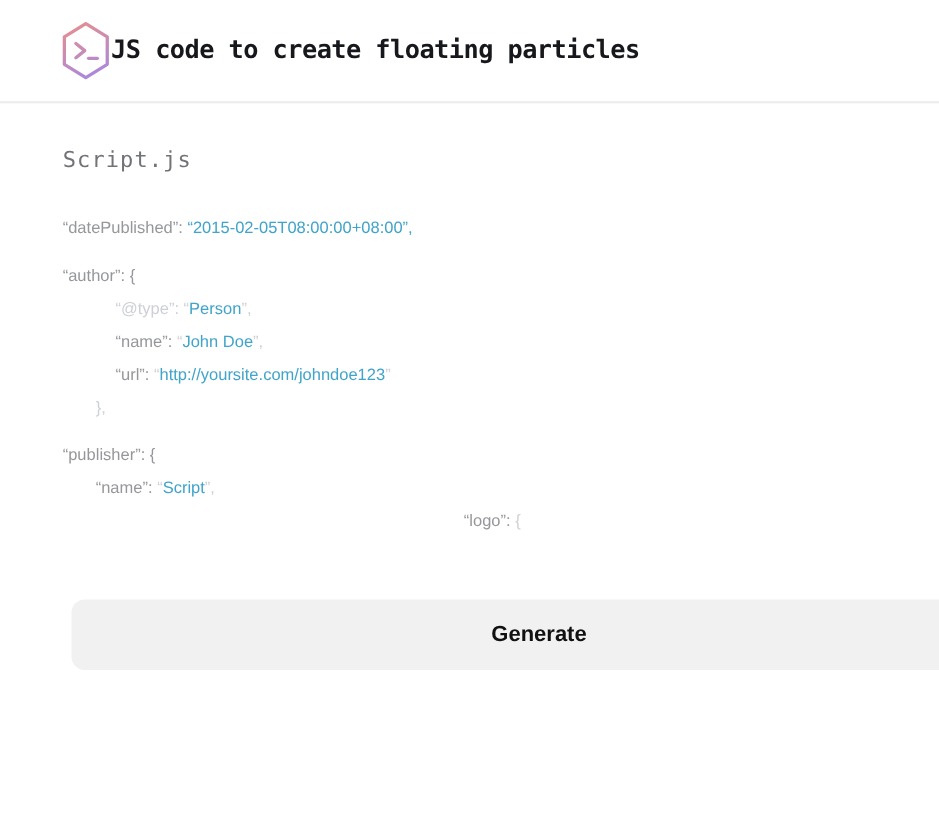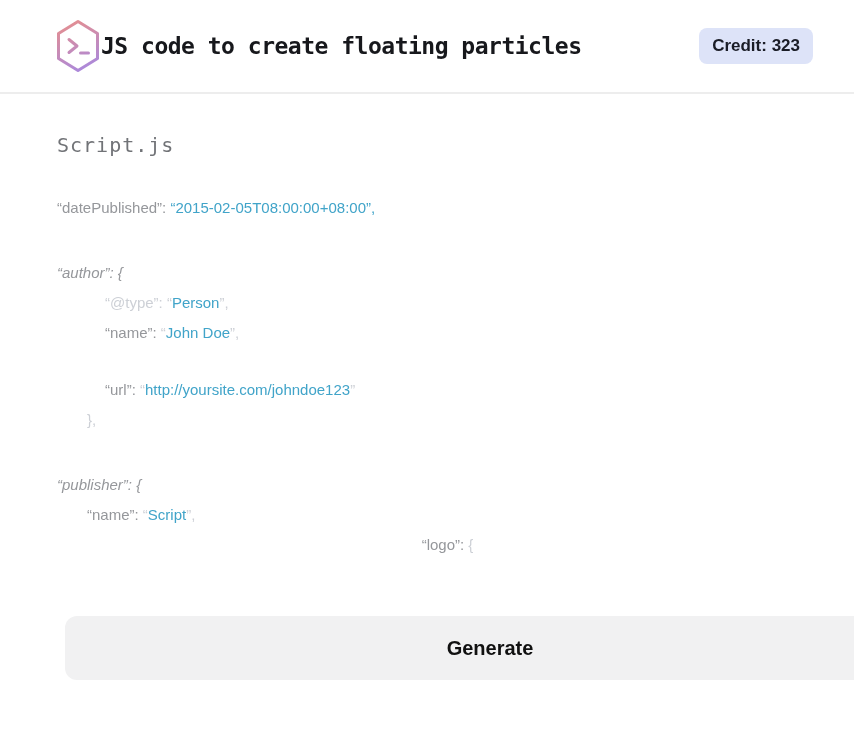--- a/index.html
+++ b/index.html
@@ -63,21 +63,21 @@
   }
   .code-block {
     font-size: 15px;
     font-family: "Liberation Sans", sans-serif;
   }
   .code-line {
     height: 30px;
     line-height: 30px;
     white-space: pre;
   }
-  .code-line.gap { margin-top: 35px; font-style: italic; }
+  .code-line.gap { margin-top: 13px; }
   .seg-k { color: var(--key-gray, #95979b); }
   .seg-l { color: var(--light-gray, #cdd0d6); }
   .seg-v { color: var(--accent-blue, #41a4c9); }
 
   
   .generate-btn {
     display: block;
     margin: 56px 0 0 8px;
     width: 850px;
     height: 64px;
@@ -103,30 +103,29 @@
           <stop offset="0" style="stop-color: var(--logo-top, #e78f8d);"></stop>
           <stop offset="1" style="stop-color: var(--logo-bottom, #a688e2);"></stop>
         </linearGradient>
       </defs>
       <polygon points="23,2.5 42.5,14.5 42.5,39.5 23,51.5 3.5,39.5 3.5,14.5" stroke="url(#hexgrad)" stroke-width="3" stroke-linejoin="round" fill="none"></polygon>
       <path d="M 14 20.5 L 22 27 L 14 33.5" stroke="url(#hexgrad)" stroke-width="3" stroke-linecap="round" stroke-linejoin="round" fill="none"></path>
       <path d="M 25.5 34 L 33.5 34" stroke="url(#hexgrad)" stroke-width="3" stroke-linecap="round" fill="none"></path>
     </svg>
   </div>
   <div class="page-title">JS code to create floating particles</div>
-  <div class="credit-badge">Credit: 323</div>
 </div>
 
 <div class="main">
   <div class="file-name">Script.js</div>
   <div class="code-block" id="code-block">
       <div class="code-line" style="padding-left: 0px;"><span class="seg-k">“datePublished”: </span><span class="seg-v">“2015-02-05T08:00:00+08:00”,</span></div>
       <div class="code-line gap" style="padding-left: 0px;"><span class="seg-k">“author”: {</span></div>
       <div class="code-line" style="padding-left: 48px;"><span class="seg-l">“@type”: “</span><span class="seg-v">Person</span><span class="seg-l">”,</span></div>
       <div class="code-line" style="padding-left: 48px;"><span class="seg-k">“name”: </span><span class="seg-l">“</span><span class="seg-v">John Doe</span><span class="seg-l">”,</span></div>
-      <div class="code-line" style="padding-left: 48px; margin-top: 27px;"><span class="seg-k">“url”: </span><span class="seg-l">“</span><span class="seg-v">http://yoursite.com/johndoe123</span><span class="seg-l">”</span></div>
+      <div class="code-line" style="padding-left: 48px;"><span class="seg-k">“url”: </span><span class="seg-l">“</span><span class="seg-v">http://yoursite.com/johndoe123</span><span class="seg-l">”</span></div>
       <div class="code-line" style="padding-left: 30px;"><span class="seg-l">},</span></div>
       <div class="code-line gap" style="padding-left: 0px;"><span class="seg-k">“publisher”: {</span></div>
       <div class="code-line" style="padding-left: 30px;"><span class="seg-k">“name”: </span><span class="seg-l">“</span><span class="seg-v">Script</span><span class="seg-l">”,</span></div>
       <div class="code-line" style="padding-left: 30px; text-align: center;"><span class="seg-k">“logo”: </span><span class="seg-l">{</span></div>
     </div>
   <button class="generate-btn">Generate</button>
 </div>
 
 </body></html>

